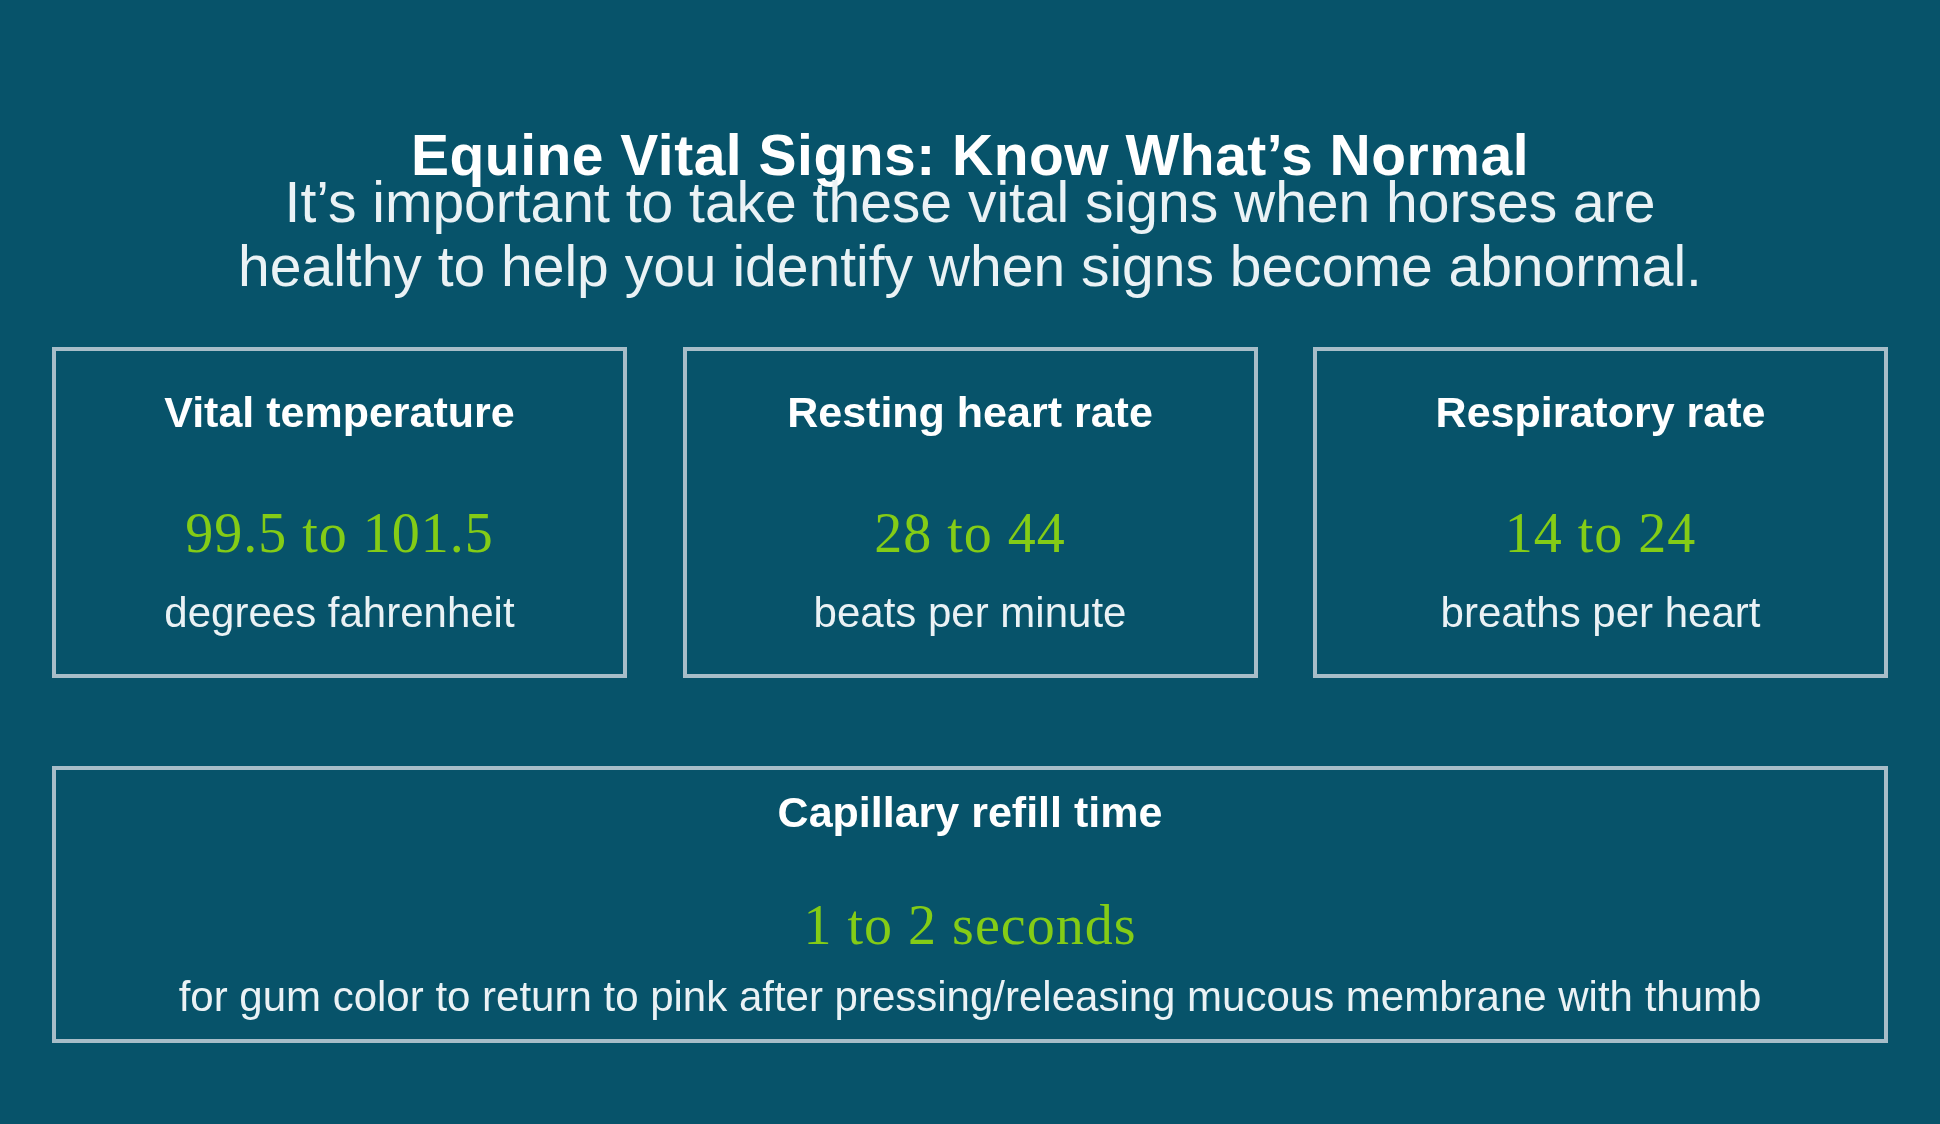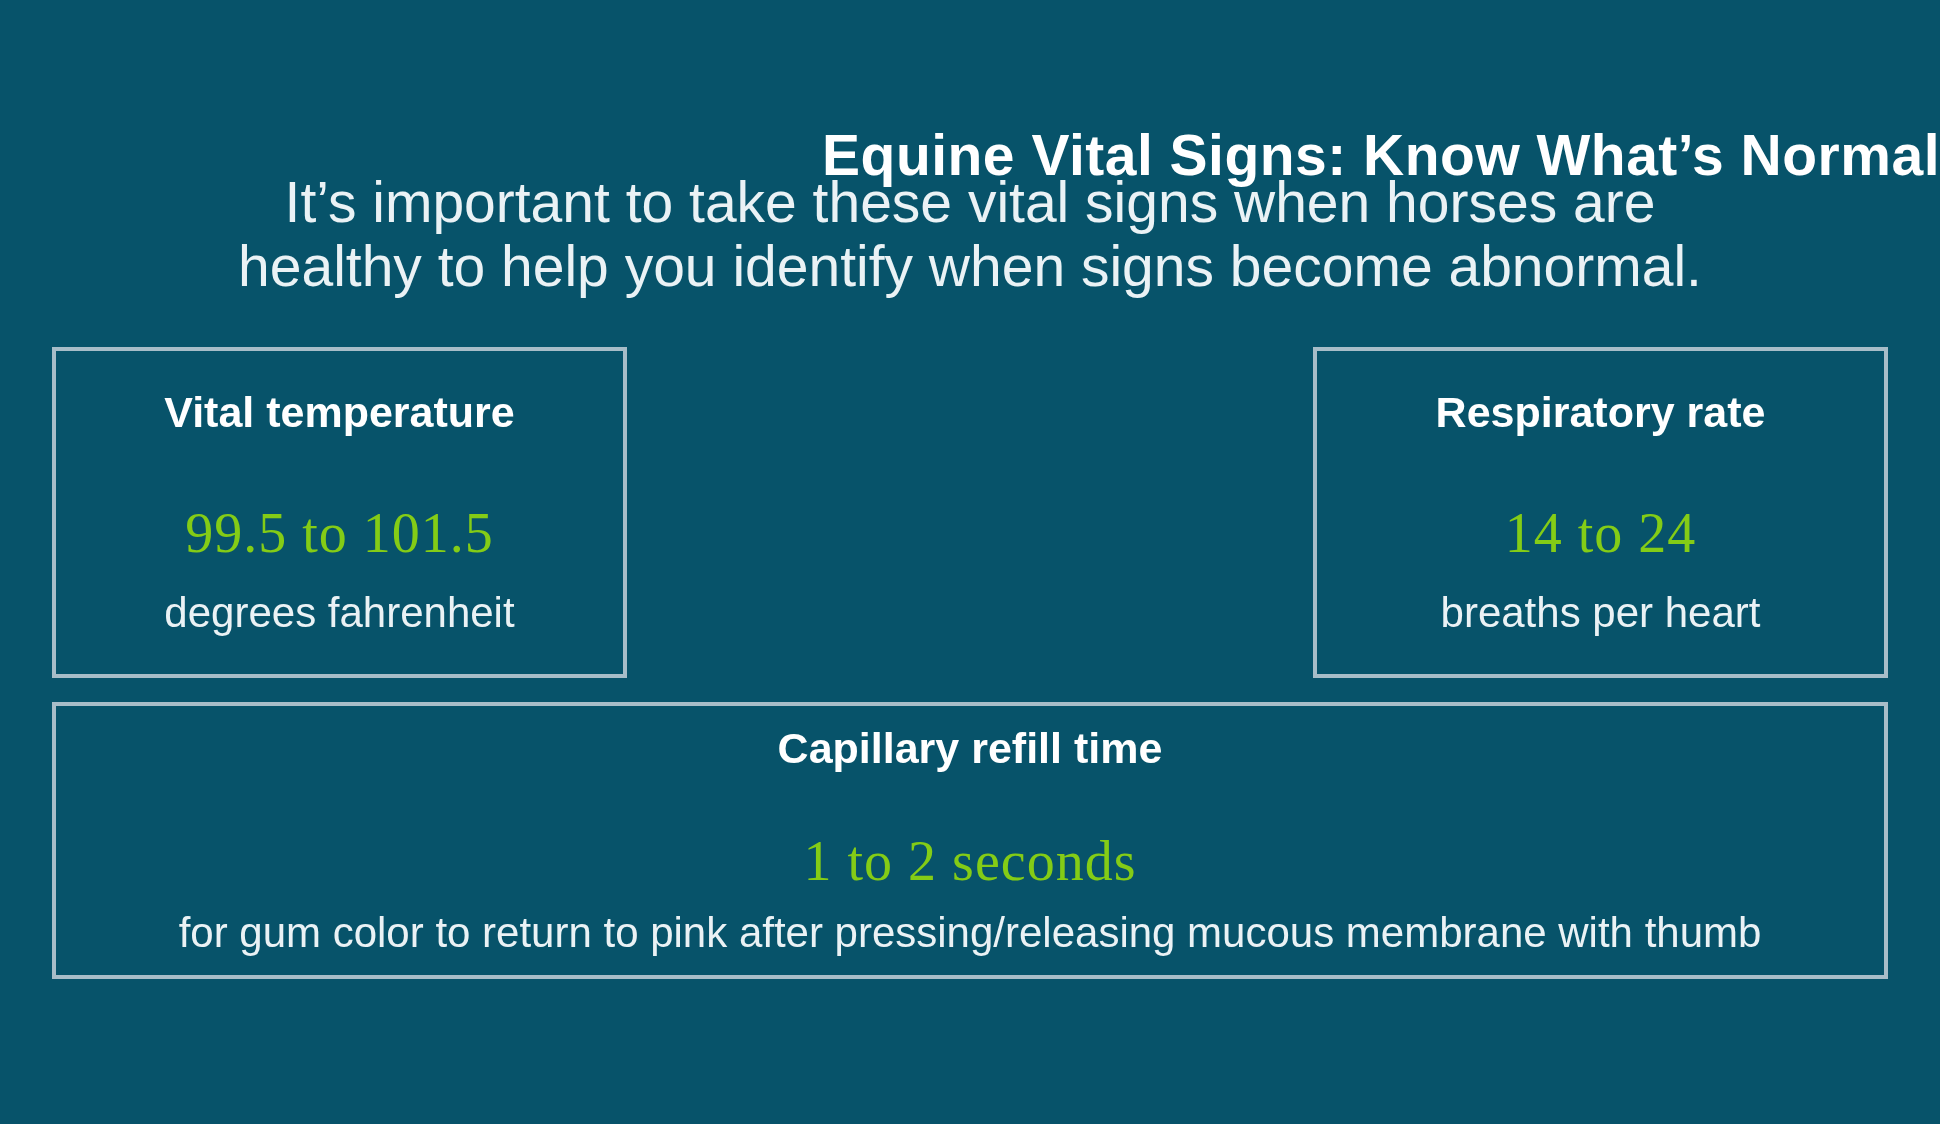--- a/index.html
+++ b/index.html
@@ -14,21 +14,21 @@
     width: 1940px;
     height: 1124px;
     background: #07536A;
     overflow: hidden;
   }
   .page-title {
     position: absolute;
     top: 86px;
     left: 0;
     width: 100%;
-    text-align: right;
+    text-align: center;
     font-size: 57px;
     line-height: 62px;
     font-weight: 700;
     color: #FFFFFF;
     letter-spacing: 0.5px;
   }
   .subtitle {
     position: absolute;
     top: 170px;
     left: 0;
@@ -55,21 +55,21 @@
     border: 4px solid #A7BDC8;
     display: flex;
     flex-direction: column;
     align-items: center;
     justify-content: center;
     gap: 14px;
     text-align: center;
   }
   .wide-card {
     position: absolute;
-    top: 702px;
+    top: 766px;
     left: 52px;
     box-sizing: border-box;
     width: 1836px;
     height: 277px;
     border: 4px solid #A7BDC8;
     display: flex;
     flex-direction: column;
     align-items: center;
     justify-content: center;
     gap: 6px;
@@ -110,20 +110,25 @@
   </div>
 
   <div class="cards-row">
 
     <div class="vital-card">
       <div class="card-label">Vital temperature</div>
       <div class="card-value">99.5 to 101.5</div>
       <div class="card-unit">degrees fahrenheit</div>
     </div>
 
+    <div class="vital-card">
+      <div class="card-label">Resting heart rate</div>
+      <div class="card-value">28 to 44</div>
+      <div class="card-unit">beats per minute</div>
+    </div>
 
     <div class="vital-card">
       <div class="card-label">Respiratory rate</div>
       <div class="card-value">14 to 24</div>
       <div class="card-unit">breaths per heart</div>
     </div>
 
   </div>
 
   <div class="wide-card">

